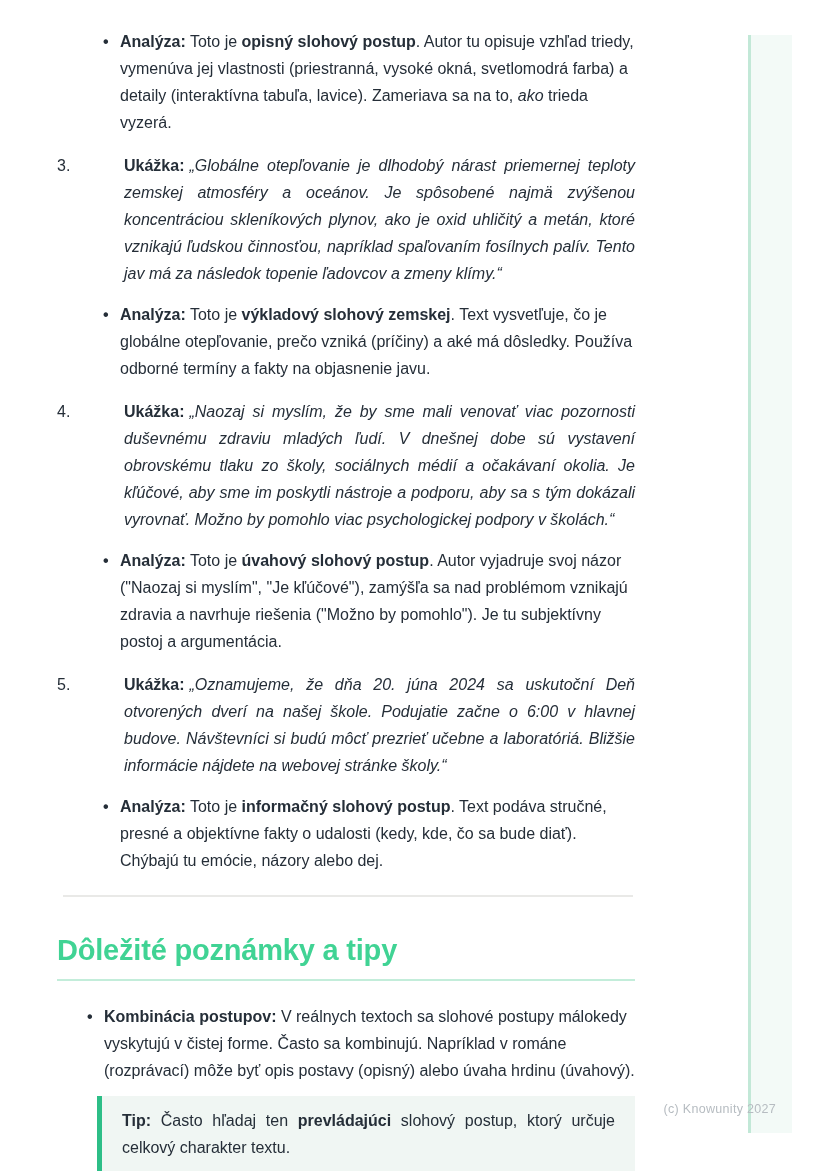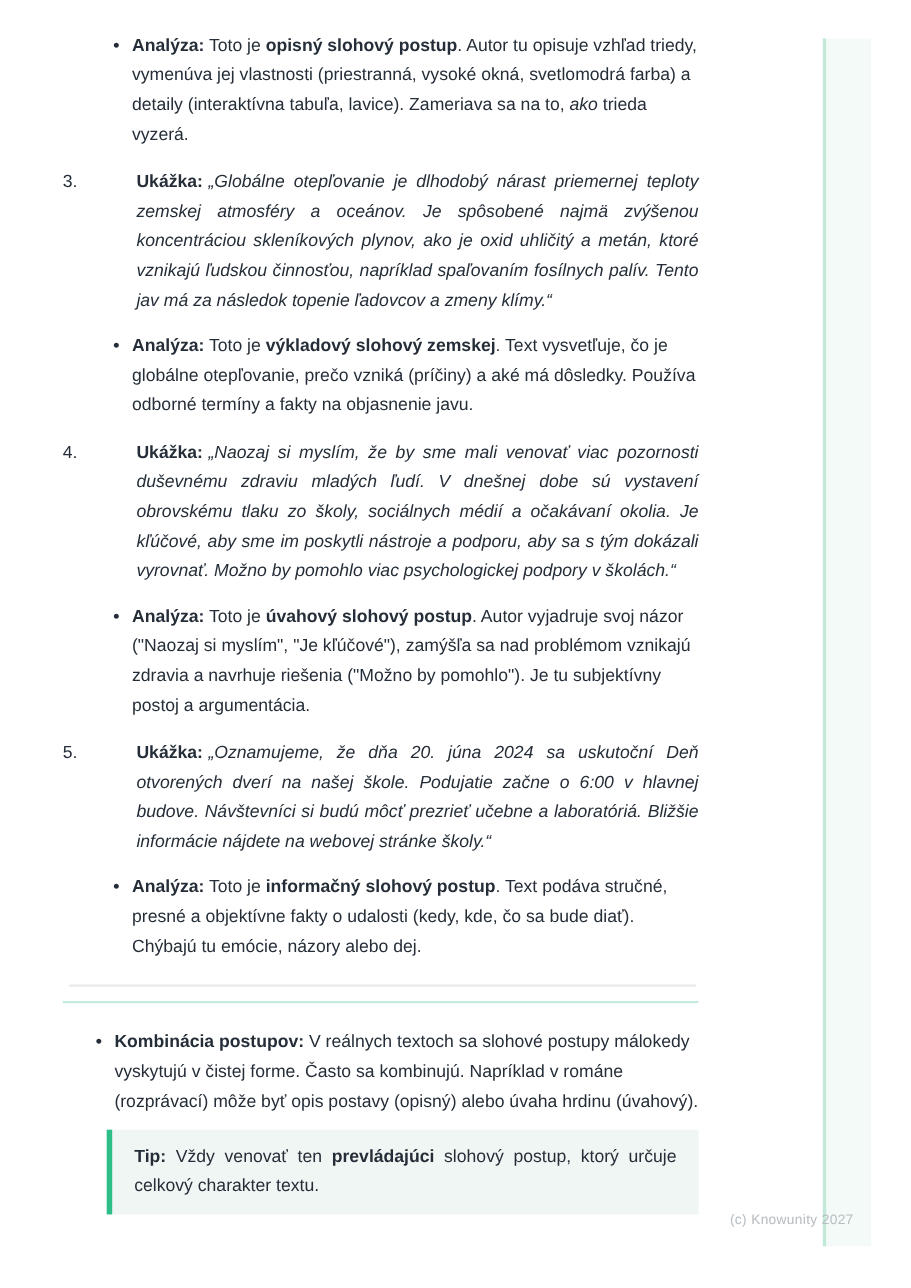--- a/index.html
+++ b/index.html
@@ -123,28 +123,29 @@
       <span class="example-num">5.</span>
       <p class="example-body quote"><span class="example-label">Ukážka:</span><span>„Oznamujeme, že dňa 20. júna 2024 sa uskutoční Deň otvorených dverí na našej škole. Podujatie začne o 6:00 v hlavnej budove. Návštevníci si budú môcť prezrieť učebne a laboratóriá. Bližšie informácie nájdete na webovej stránke školy.“</span></p>
     </div>
     <div class="analysis-row">
       <span class="bullet-marker">•</span>
       <p class="analysis-body"><b>Analýza:</b><span> Toto je </span><b>informačný slohový postup</b><span>. Text podáva stručné, presné a objektívne fakty o udalosti (kedy, kde, čo sa bude diať). Chýbajú tu emócie, názory alebo dej.</span></p>
     </div>
 
     <hr class="divider">
 
+    <h2 class="section-title">Dôležité poznámky a tipy</h2>
     <div class="title-rule"></div>
 
     <div class="analysis-row notes-bullet">
       <span class="bullet-marker">•</span>
       <p class="analysis-body"><b>Kombinácia postupov:</b><span> V reálnych textoch sa slohové postupy málokedy vyskytujú v čistej forme. Často sa kombinujú. Napríklad v románe (rozprávací) môže byť opis postavy (opisný) alebo úvaha hrdinu (úvahový).</span></p>
     </div>
 
     <div class="tip-box">
-      <p><b>Tip:</b><span> Vždy venovať ten </span><b>prevládajúci</b><span> slohový postup, ktorý určuje celkový charakter textu.</span></p>
+      <p><b>Tip:</b><span> Často hľadaj ten </span><b>prevládajúci</b><span> slohový postup, ktorý určuje celkový charakter textu.</span></p>
     </div>
 
   </div>
 
   <div class="watermark">(c) Knowunity 2027</div>
 
 </div>
 
 </body></html>

